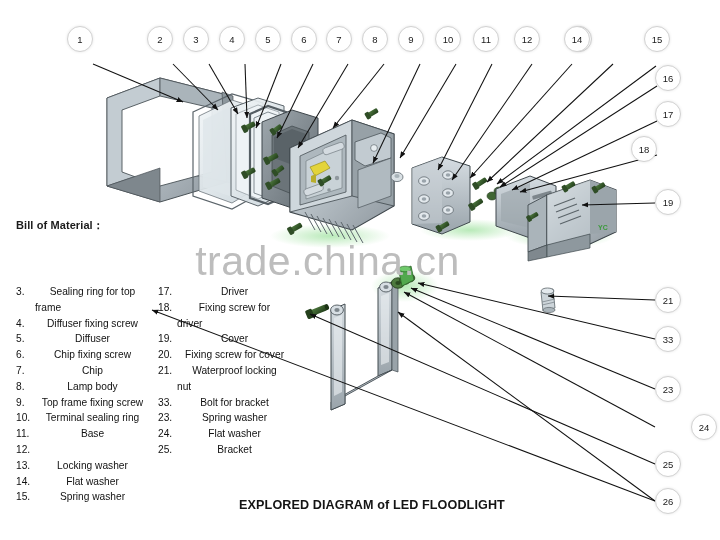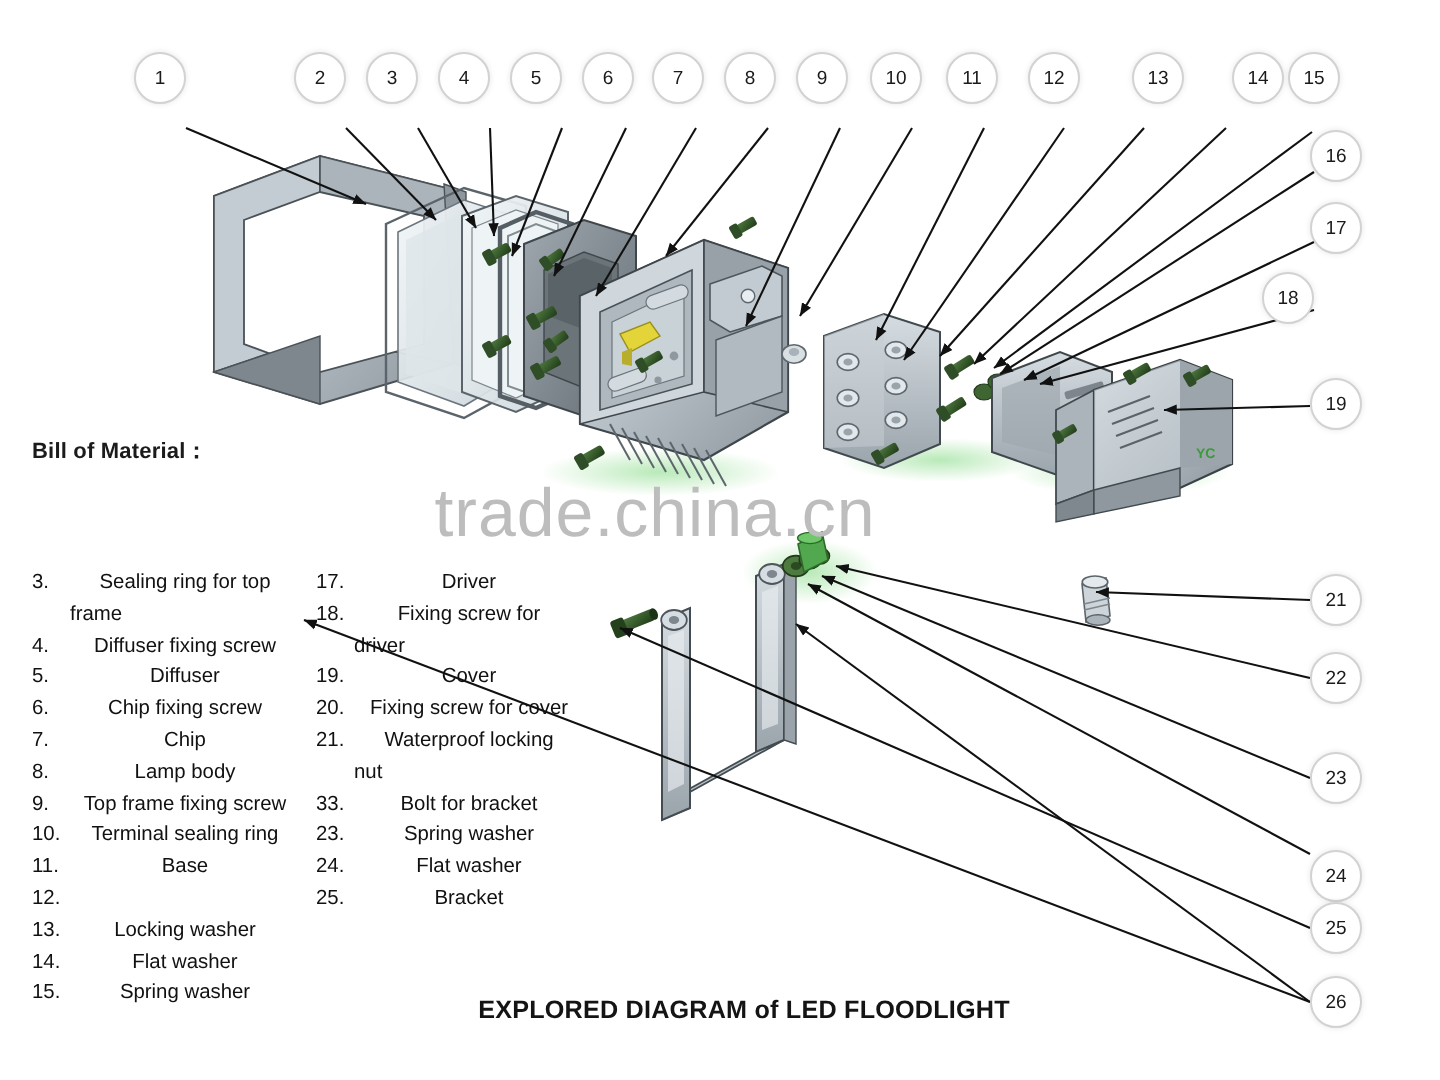--- a/index.html
+++ b/index.html
@@ -96,21 +96,21 @@
     letter-spacing: .1px;
   }
   .caption span { padding-left: 24px; }
   
   .watermark {
     position: absolute;
     left: 0;
     top: 238px;
     width: 655px;
     text-align: center;
-    font-size: 34px;
+    font-size: 41px;
     color: #bdbdbd;
     letter-spacing: .5px;
     pointer-events: none;
     user-select: none;
   }
   .yc-mark {
     position: absolute;
     left: 598px;
     top: 224px;
     font-size: 7px;
@@ -553,30 +553,30 @@
       <div class="callout" style="left: 219px; top: 26px;">4</div>
       <div class="callout" style="left: 255px; top: 26px;">5</div>
       <div class="callout" style="left: 291px; top: 26px;">6</div>
       <div class="callout" style="left: 326px; top: 26px;">7</div>
       <div class="callout" style="left: 362px; top: 26px;">8</div>
       <div class="callout" style="left: 398px; top: 26px;">9</div>
       <div class="callout" style="left: 435px; top: 26px;">10</div>
       <div class="callout" style="left: 473px; top: 26px;">11</div>
       <div class="callout" style="left: 514px; top: 26px;">12</div>
       <div class="callout" style="left: 554px; top: 26px; margin-left: 12px;">13</div>
-      <div class="callout" style="left: 616px; top: 26px;">14</div>
+      <div class="callout" style="left: 564px; top: 26px;">14</div>
       <div class="callout" style="left: 644px; top: 26px;">15</div>
       <div class="callout" style="left: 655px; top: 65px;">16</div>
       <div class="callout" style="left: 655px; top: 101px;">17</div>
       <div class="callout" style="left: 631px; top: 136px;">18</div>
       <div class="callout" style="left: 655px; top: 189px;">19</div>
       <div class="callout" style="left: 655px; top: 287px;">21</div>
-      <div class="callout" style="left: 655px; top: 326px;">22</div>
+      <div class="callout" style="left: 655px; top: 326px;">33</div>
       <div class="callout" style="left: 655px; top: 376px;">23</div>
-      <div class="callout" style="left: 655px; top: 414px; margin-top: 11px;">24</div>
+      <div class="callout" style="left: 691px; top: 414px;">24</div>
       <div class="callout" style="left: 655px; top: 451px;">25</div>
       <div class="callout" style="left: 655px; top: 488px;">26</div>
     </div>
 
   <div class="caption">
     <span>EXPLORED DIAGRAM of LED FLOODLIGHT</span>
   </div>
 </div>
 
 </body></html>

